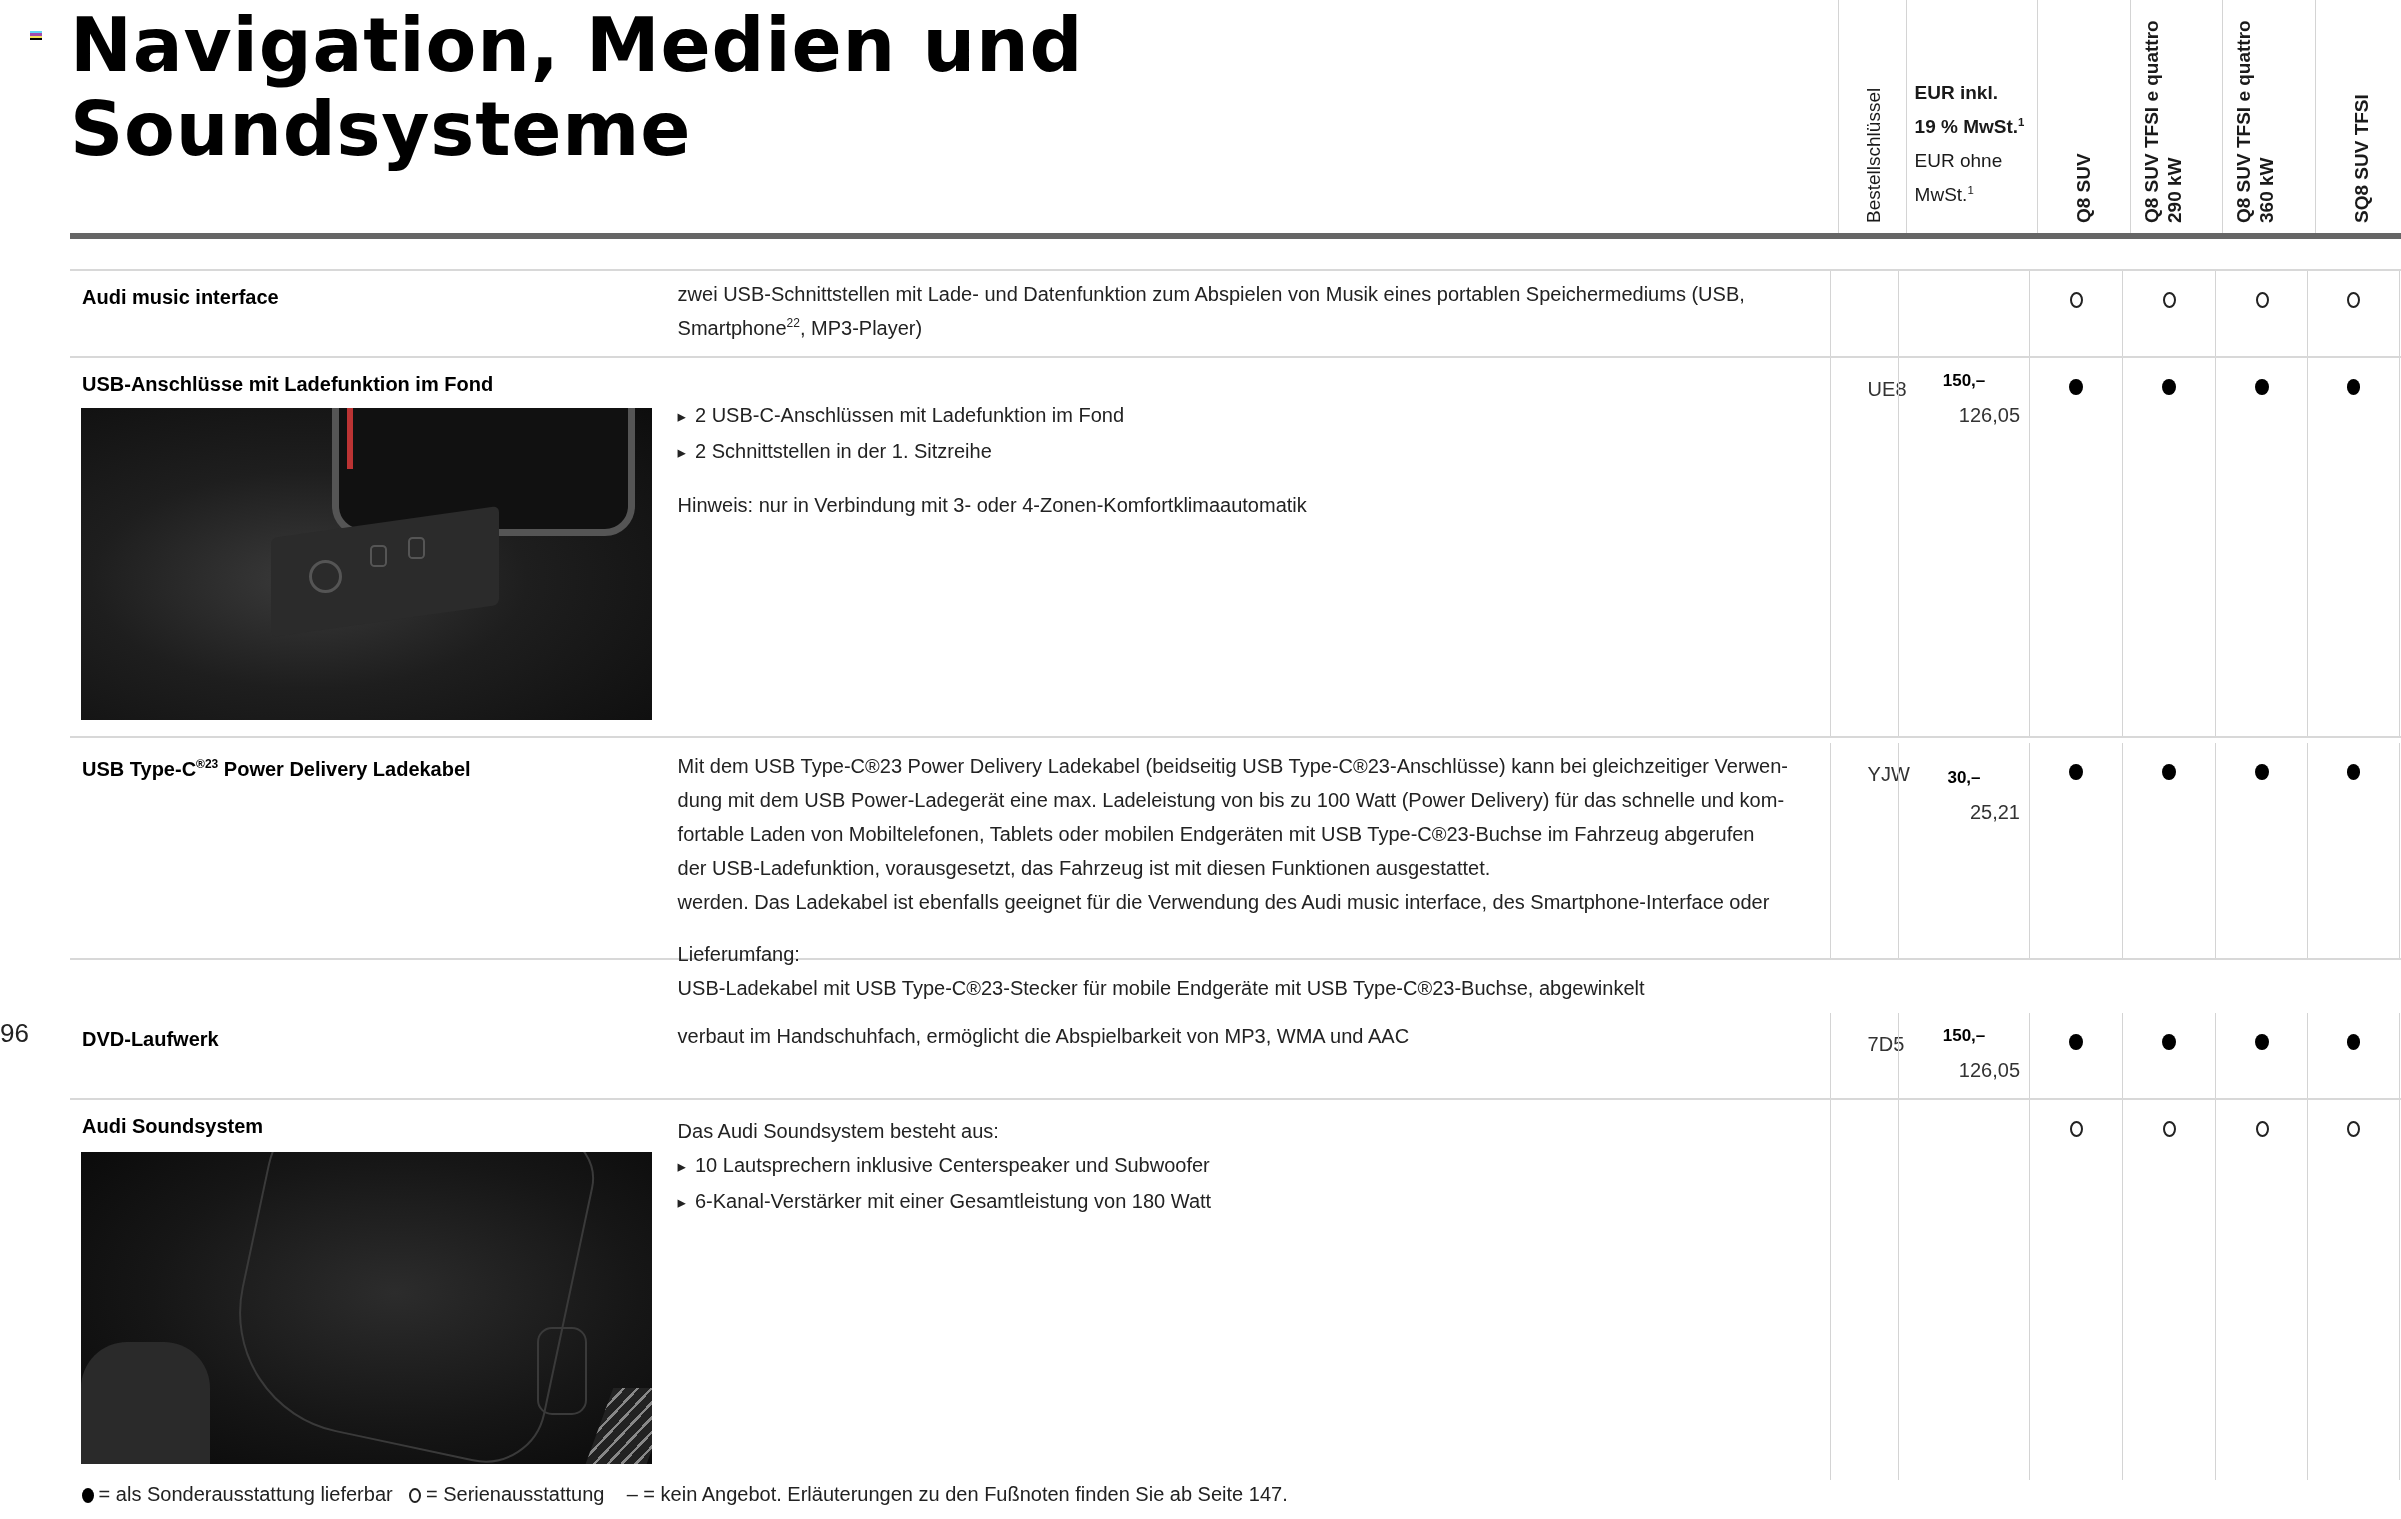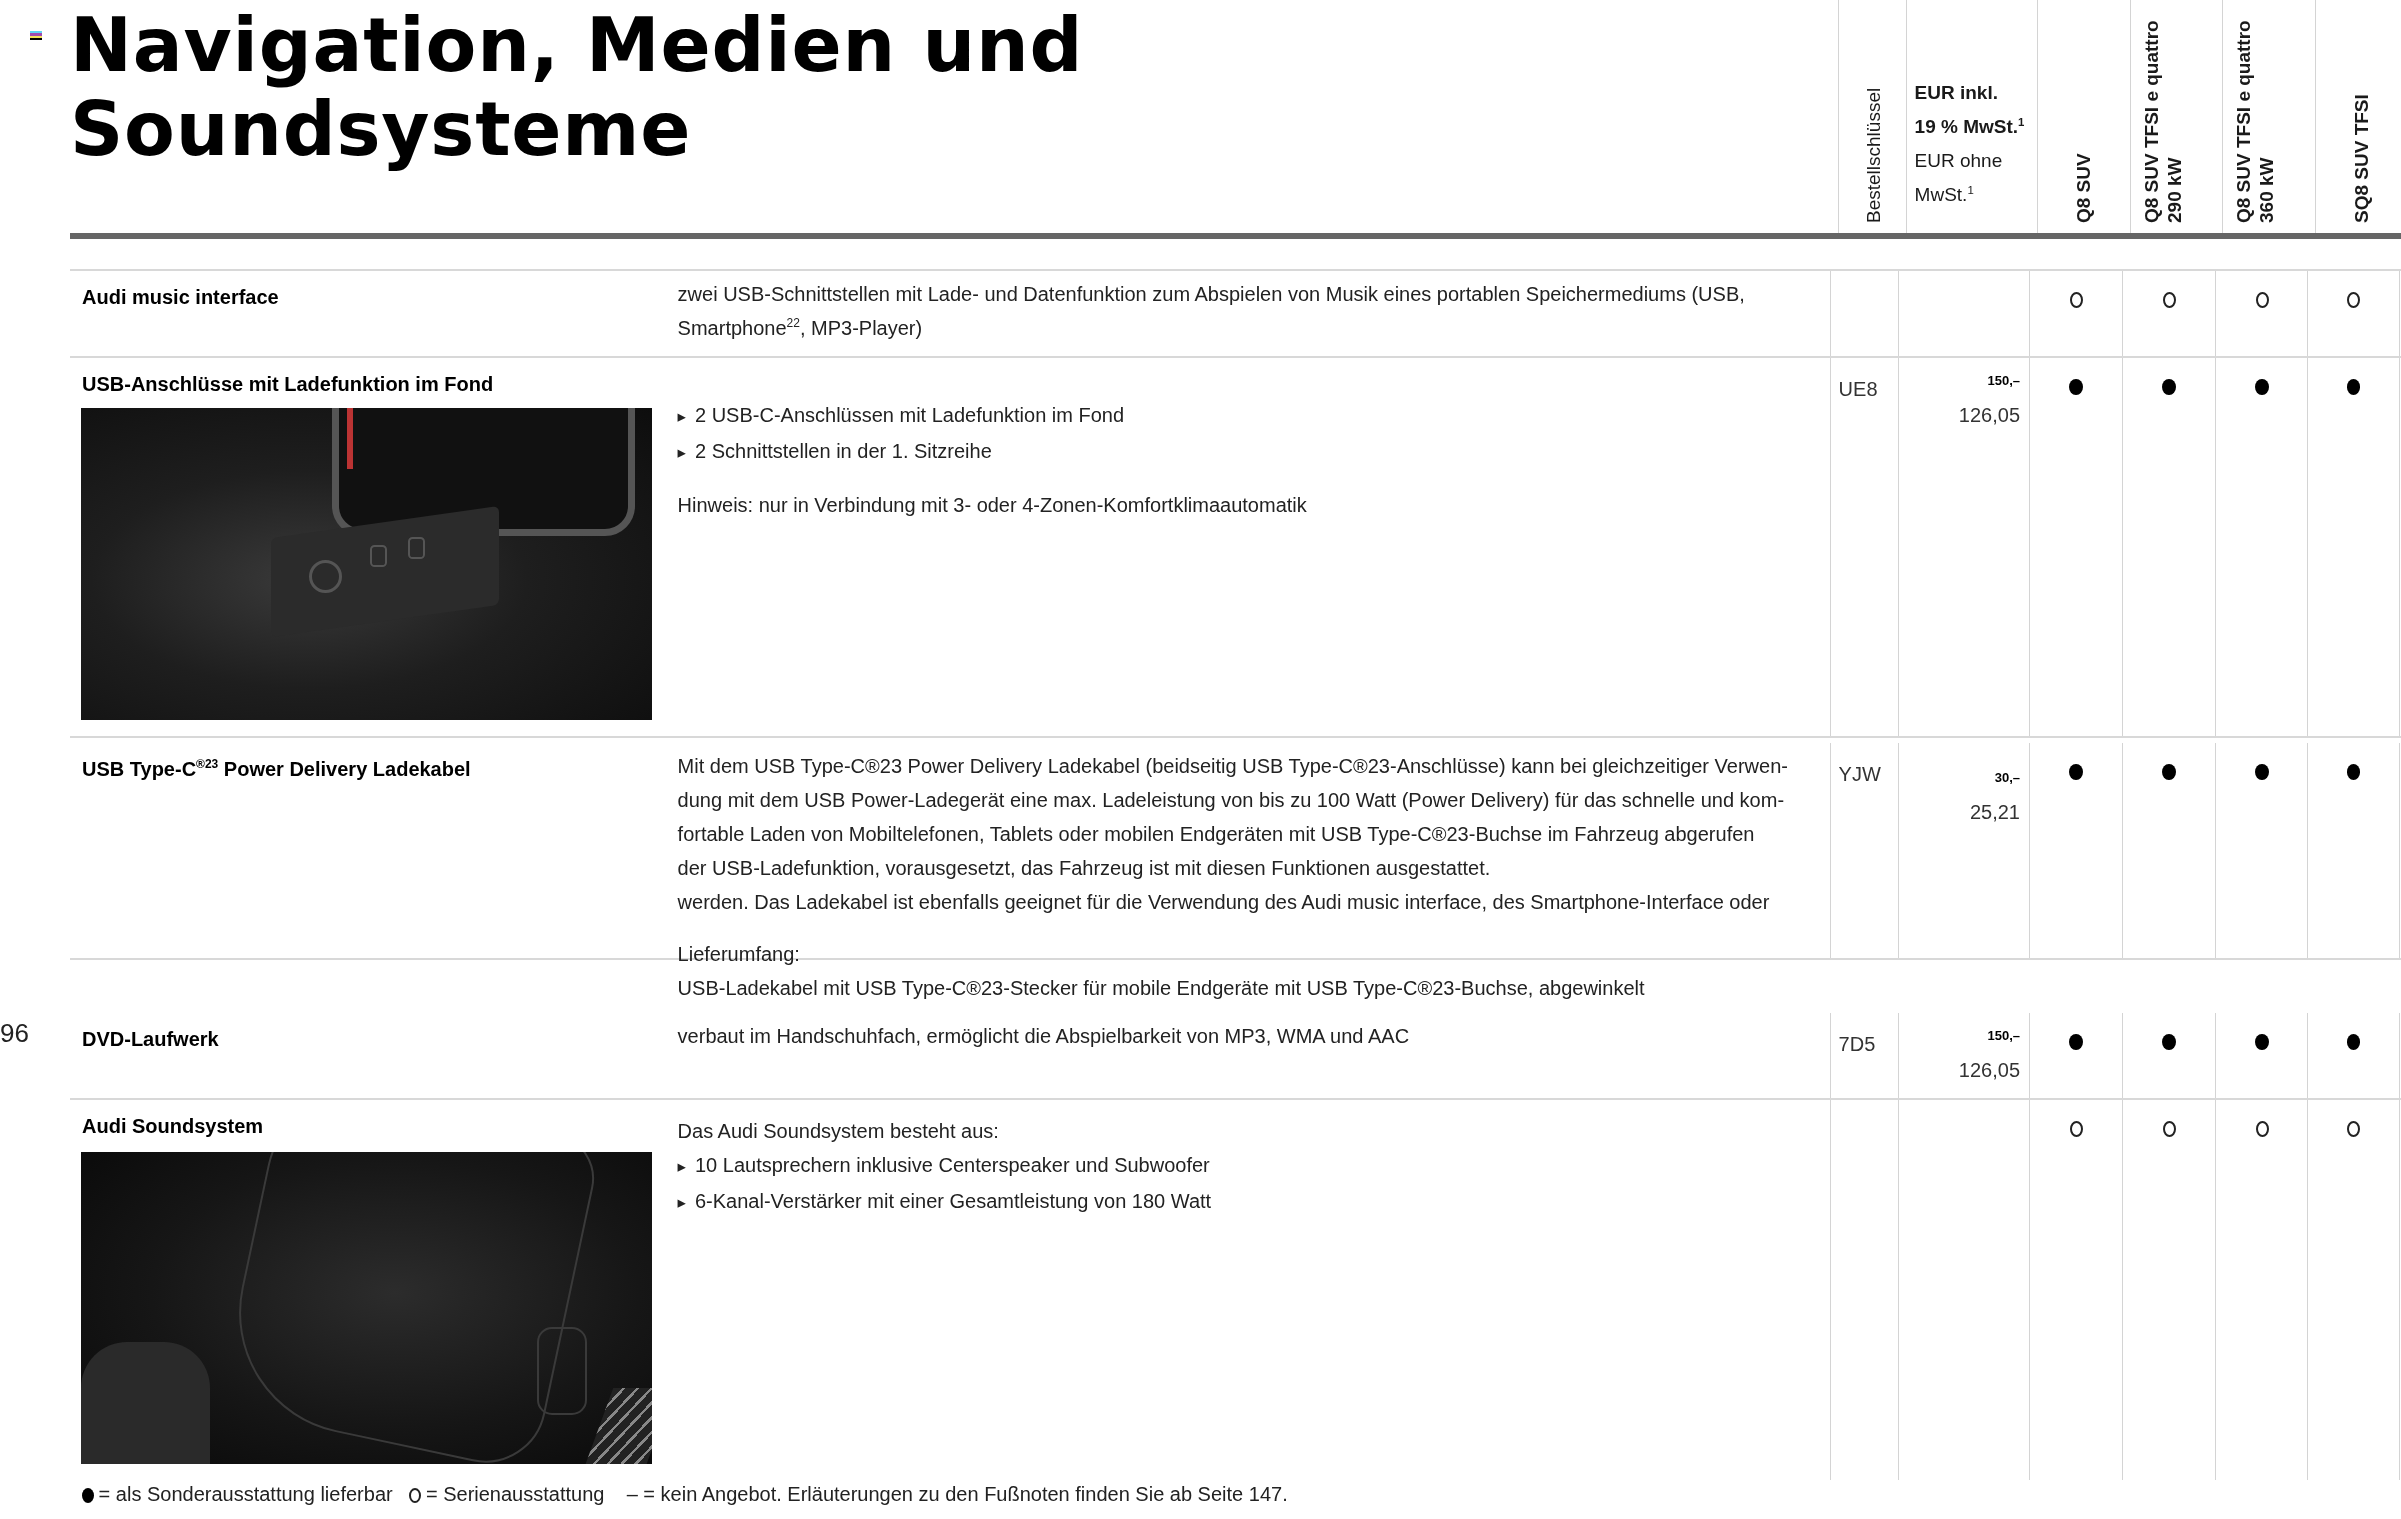--- a/index.html
+++ b/index.html
@@ -37,22 +37,22 @@
   .c-desc { left:597px; width:1163px; padding:13.7px 10.6px; }
   .c-code { left:1760px; width:68px; border-left:1.5px solid #d4d4d4; padding:13.7px 7.6px; }
   .c-price { left:1828px; width:131px; border-left:1.5px solid #d4d4d4; padding:13.7px 9px; text-align:right; }
   .c-m { width:93px; border-left:1.5px solid #d4d4d4; text-align:center; padding-top:13.7px; }
   .c-m.last { border-right:1.5px solid #d4d4d4; }
   .name { font-weight:bold; font-size:20px; line-height:24px; color:#000; }
   .desc { font-size:20px; line-height:34px; color:#222; }
   .desc p { margin:0; }
   .desc .gap { margin-top:17.5px; }
   .bullet::before { content:"\25B8"; margin-right:9px; font-size:16.7px; }
-  .code { font-size:20px; line-height:34px; color:#333; }
-  .price-incl { font-weight:bold; font-size:13px; line-height:34px; color:#000; }
+  .code { font-size:20px; line-height:34px; color:#333;margin-left:29px; }
+  .price-incl { font-weight:bold; font-size:17px; line-height:34px; color:#000;text-align:center; }
   .price-excl { font-size:20px; line-height:34px; color:#333; }
   .sym-full { display:inline-block; width:13.7px; height:16px; border-radius:50%; background:#000; margin-top:7.6px; }
   .sym-empty { display:inline-block; width:13px; height:16px; border-radius:50%; border:2.3px solid #222; box-sizing:border-box; margin-top:7.6px; }
   .photo { position:absolute; left:10.6px; width:571px; height:312px; overflow:hidden; }
   .photo1 { background:radial-gradient(ellipse at 40% 55%, #3a3a3a 0%, #1e1e1e 45%, #0d0d0d 100%); }
   .photo2 { background:radial-gradient(ellipse at 55% 45%, #2c2c2c 0%, #161616 55%, #080808 100%); }
   .shape { position:absolute; }
   sup { font-size:60%; line-height:0; }
   .footer { position:absolute; left:82px; top:1483px; font-size:20px; color:#222; white-space:nowrap;text-align:center; }
   .footer .sym-full, .footer .sym-empty { vertical-align:-2.3px; margin:0 4.6px 0 0; width:12px; height:15px; }

